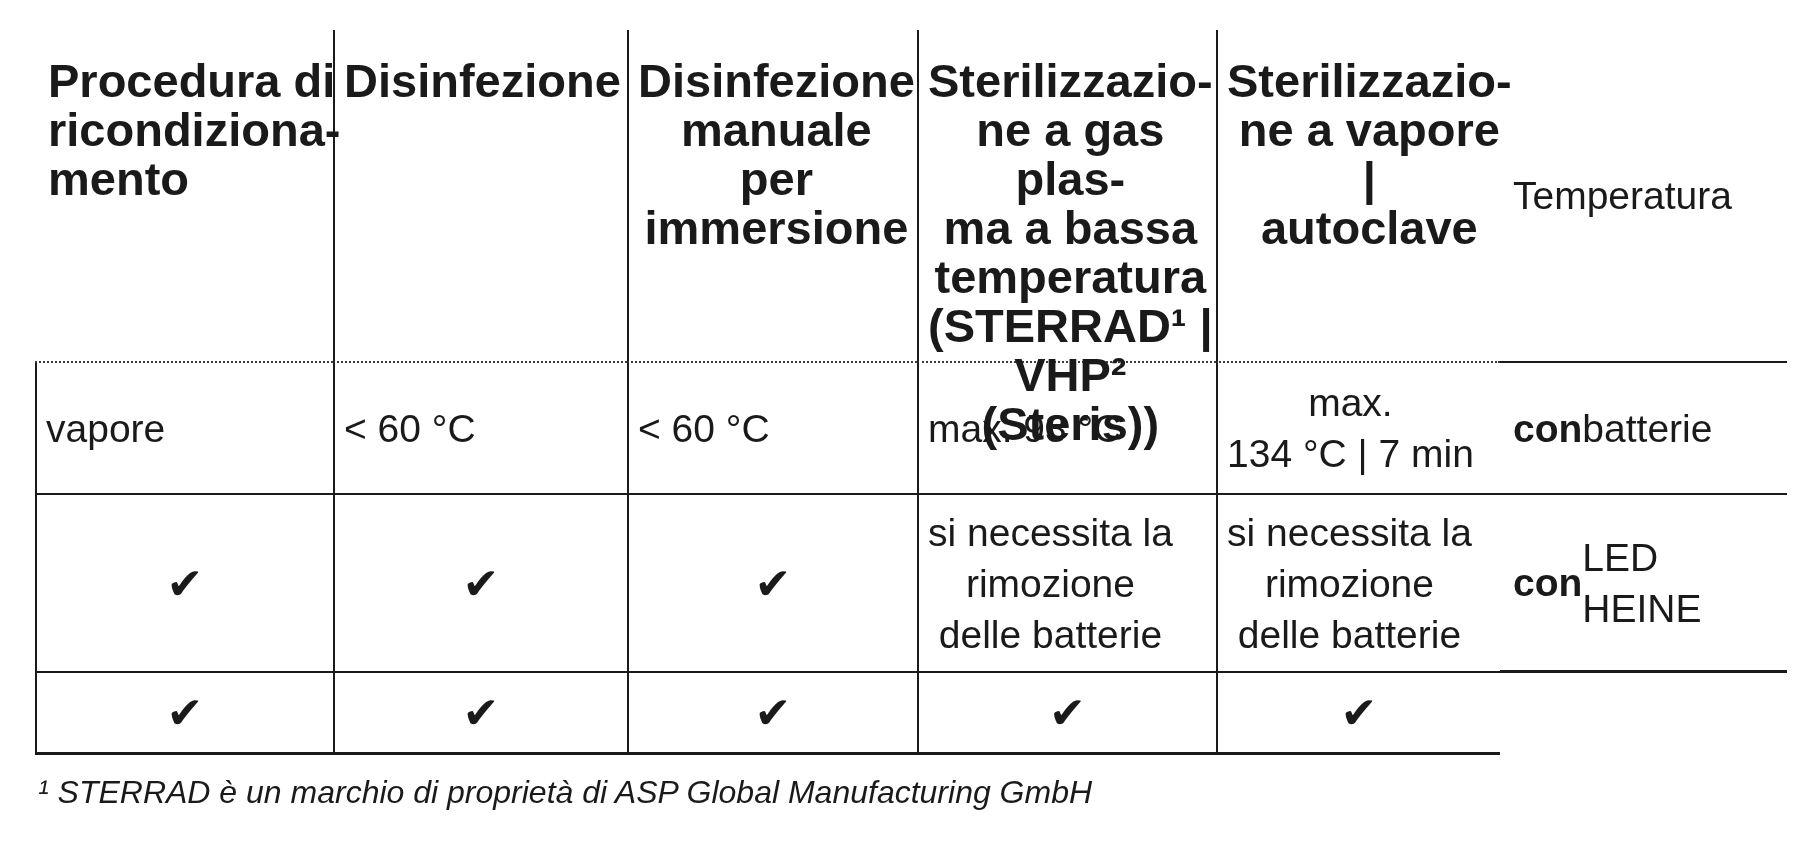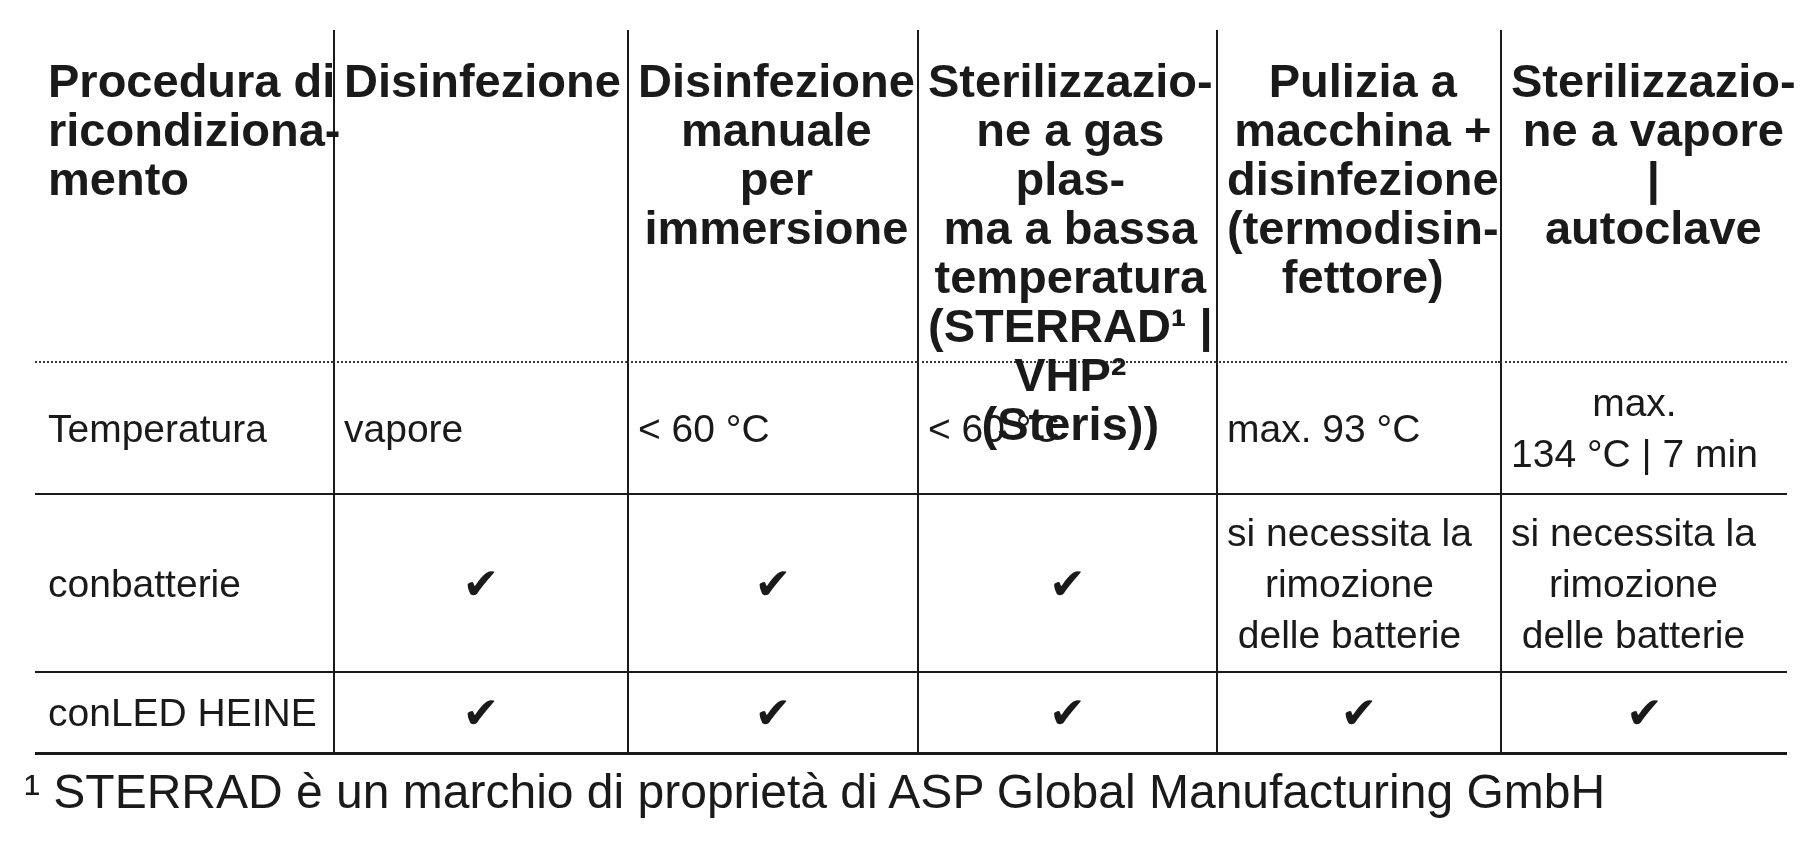--- a/index.html
+++ b/index.html
@@ -41,50 +41,46 @@
   }
   .dotb { border-bottom: 2px dotted #3a3a3a; }
   .solb { border-bottom: 2px solid #1a1a1a; }
   .botb { border-bottom: 3px solid #1a1a1a; }
   .check {
     justify-content: center;
     font-weight: 700;
     font-size: 44px;
     padding: 0;
   }
-  .b { font-weight: 400; }
+  .b { font-weight: 700; }
   .footnotes {
-    margin: 14px 0 0 24px;
-    font-size: 48px;
+    margin: 14px 0 0 38px;
+    font-size: 32px;
     line-height: 46px;
+    font-style: italic;
   }
 </style>
 </head>
 <body>
 
 <div class="grid">
 
   <div class="cell head firstcol dotb">Procedura di
 ricondiziona-
 mento</div>
   <div class="cell head vl dotb">Disinfezione</div>
   <div class="cell head vl dotb">Disinfezione
 manuale per
 immersione</div>
   <div class="cell head vl dotb">Sterilizzazio-
 ne a gas plas-
 ma a bassa
 temperatura
 (STERRAD¹ |
 VHP² (Steris))</div>
-  <div class="cell head vl dotb">Pulizia a
-macchina +
-disinfezione
-(termodisin-
-fettore)</div>
   <div class="cell head vl dotb">Sterilizzazio-
 ne a vapore |
 autoclave</div>
 
   <div class="cell firstcol solb"><span class="b"></span><span>Temperatura</span></div>
   <div class="cell vl solb">vapore</div>
   <div class="cell vl solb">&lt; 60 °C</div>
   <div class="cell vl solb">&lt; 60 °C</div>
   <div class="cell vl solb">max. 93 °C</div>
   <div class="cell vl solb">max.

